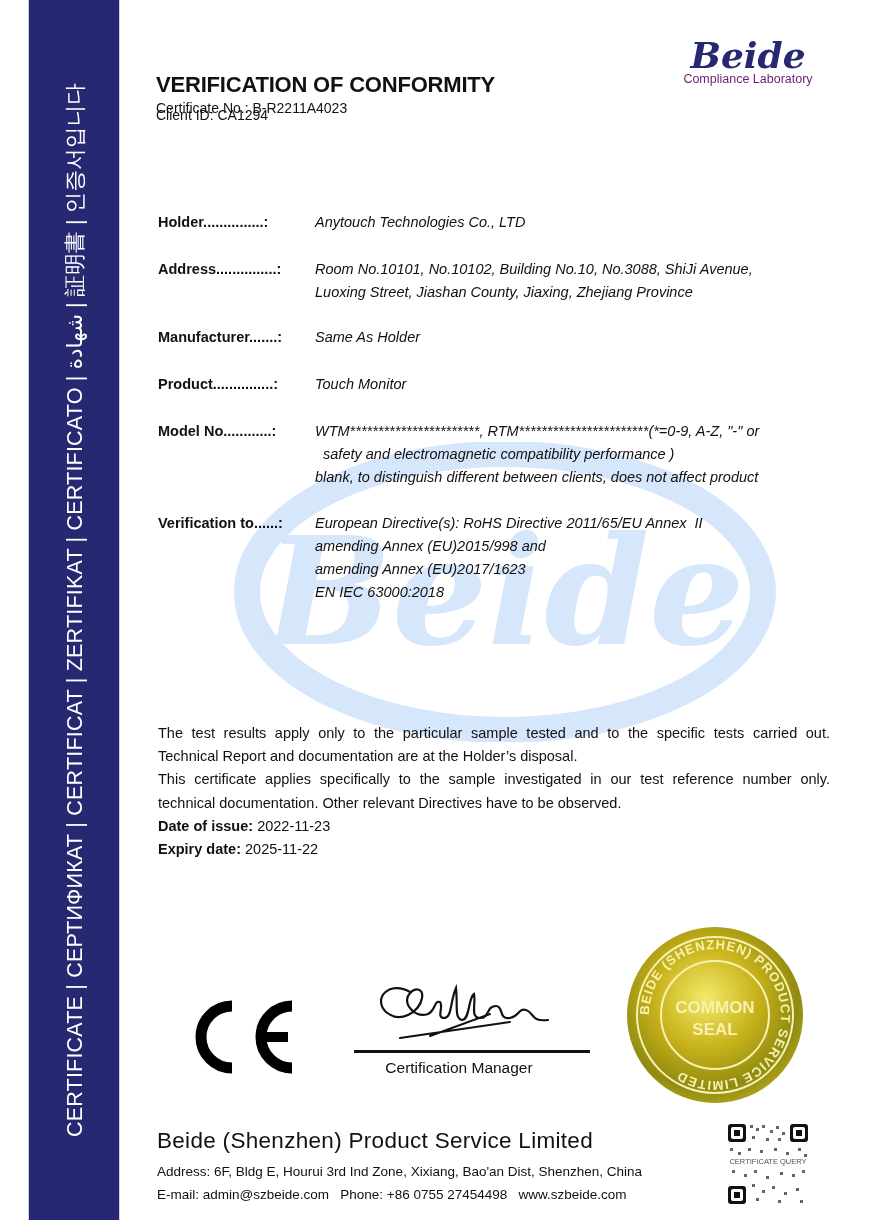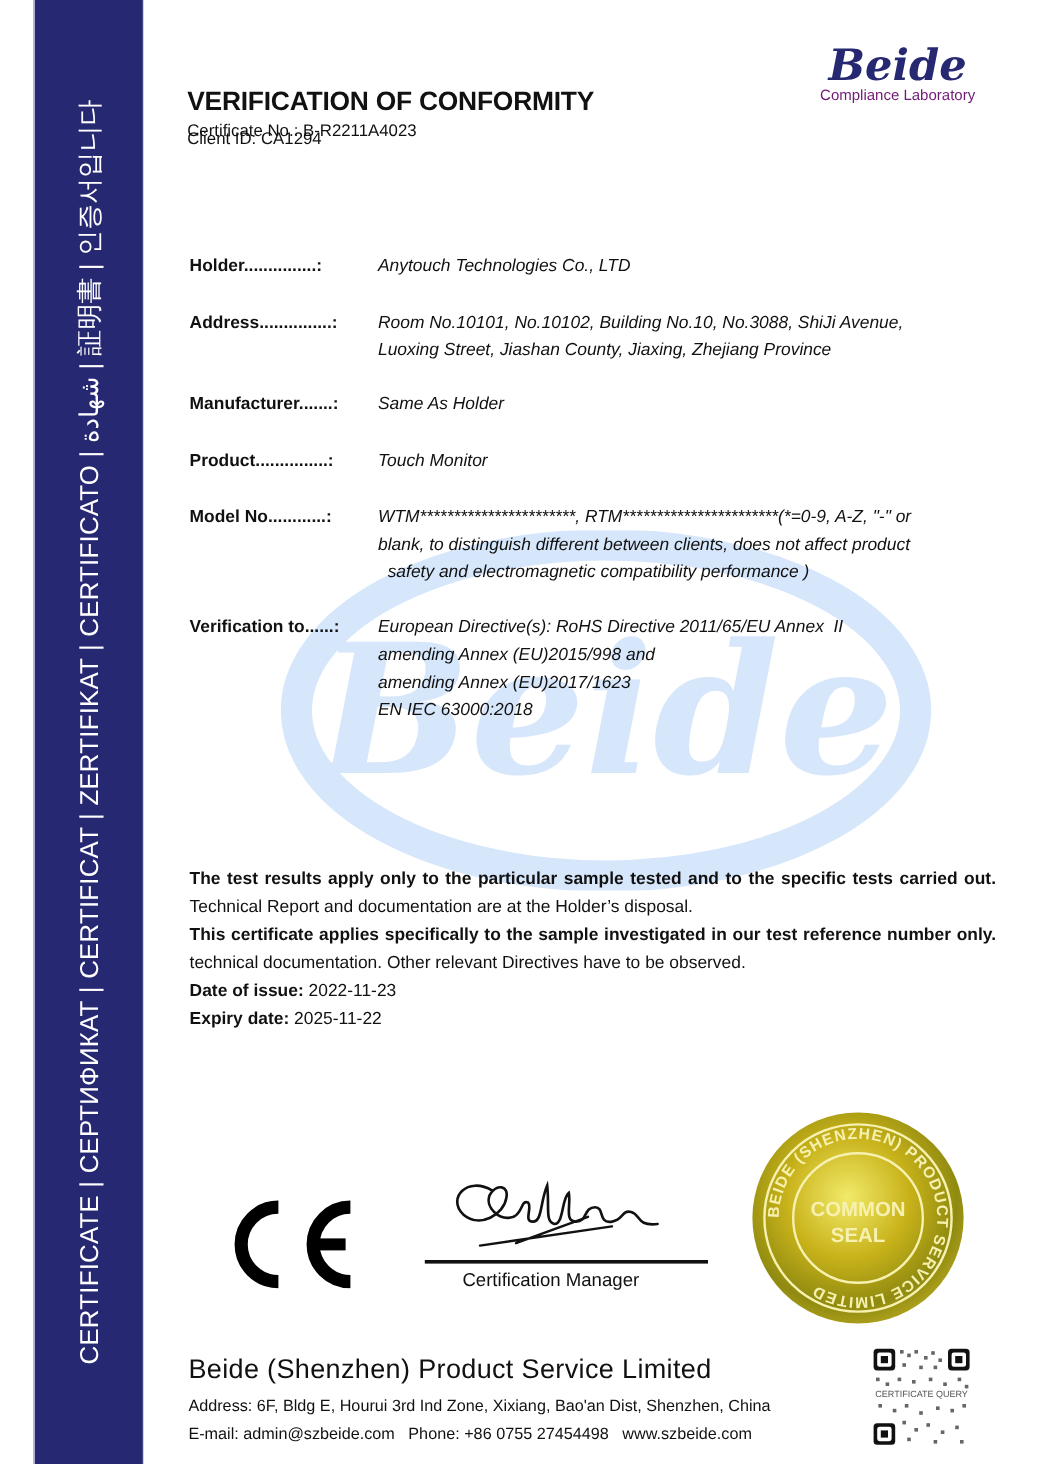--- a/index.html
+++ b/index.html
@@ -23,21 +23,21 @@
   .client-id { position: absolute; left: 156px; top: 107px; font-size: 14px; }
   .logo { position: absolute; left: 672px; top: 36px; width: 152px; text-align: center; }
   .logo-word { font-family: "DejaVu Serif", serif; font-style: italic; font-weight: bold; font-size: 36px; color: #272872; line-height: 38px; letter-spacing: 0px; }
   .logo-sub { font-size: 12.5px; color: #701a75; margin-top: -2px; }
   .field { position: absolute; left: 158px; font-size: 14.5px; line-height: 23px; }
   .field .label { position: absolute; left: 0; top: 0; width: 150px; font-weight: bold; white-space: nowrap; }
   .field .value { position: absolute; left: 157px; top: 0; width: 500px; }
   .value div { white-space: nowrap; font-style: italic; }
   .notes { position: absolute; left: 158px; top: 722px; width: 672px; font-size: 14.5px; line-height: 23.2px; }
   .notes div { white-space: nowrap; }
-  .justify { text-align: justify; text-align-last: justify; white-space: normal !important; font-weight: bold; }
+  .justify { text-align: justify; text-align-last: justify; white-space: normal !important; }
   .b { font-weight: bold; }
   .ce { position: absolute; left: 182px; top: 1000px; width: 120px; height: 74px; }
   .sig { position: absolute; left: 370px; top: 978px; width: 190px; height: 70px; }
   .sig-line { position: absolute; left: 354px; top: 1050px; width: 236px; height: 3px; background: #111; }
   .sig-title { position: absolute; left: 354px; top: 1059px; width: 210px; text-align: center; font-size: 15.5px; }
   .seal { position: absolute; left: 617px; top: 917px; width: 196px; height: 196px; }
   .company { position: absolute; left: 157px; top: 1128px; font-size: 22.5px; letter-spacing: 0.3px; color: #111; }
   .address { position: absolute; left: 157px; top: 1164px; font-size: 13.5px; }
   .contact { position: absolute; left: 157px; top: 1187px; font-size: 13.5px; white-space: pre; }
   .qr { position: absolute; left: 726px; top: 1122px; width: 84px; height: 84px; }
@@ -89,22 +89,22 @@
   <span class="label">Product...............:</span>
   <div class="value">
     <div>Touch Monitor</div>
   </div>
 </div>
 
 <div class="field" style="top:420px;">
   <span class="label">Model  No............:</span>
   <div class="value">
     <div>WTM***********************, RTM***********************(*=0-9, A-Z, "-" or</div>
+    <div style="white-space:pre;">  safety and electromagnetic compatibility performance )</div>
     <div>blank, to distinguish different between clients, does not affect product</div>
-    <div style="white-space:pre;">  safety and electromagnetic compatibility performance )</div>
   </div>
 </div>
 
 <div class="field" style="top:512px;">
   <span class="label">Verification  to......:</span>
   <div class="value">
     <div style="white-space:pre;">European Directive(s): RoHS Directive 2011/65/EU Annex  II</div>
     <div>amending Annex (EU)2015/998 and</div>
     <div>amending Annex (EU)2017/1623</div>
     <div>EN IEC 63000:2018</div>

